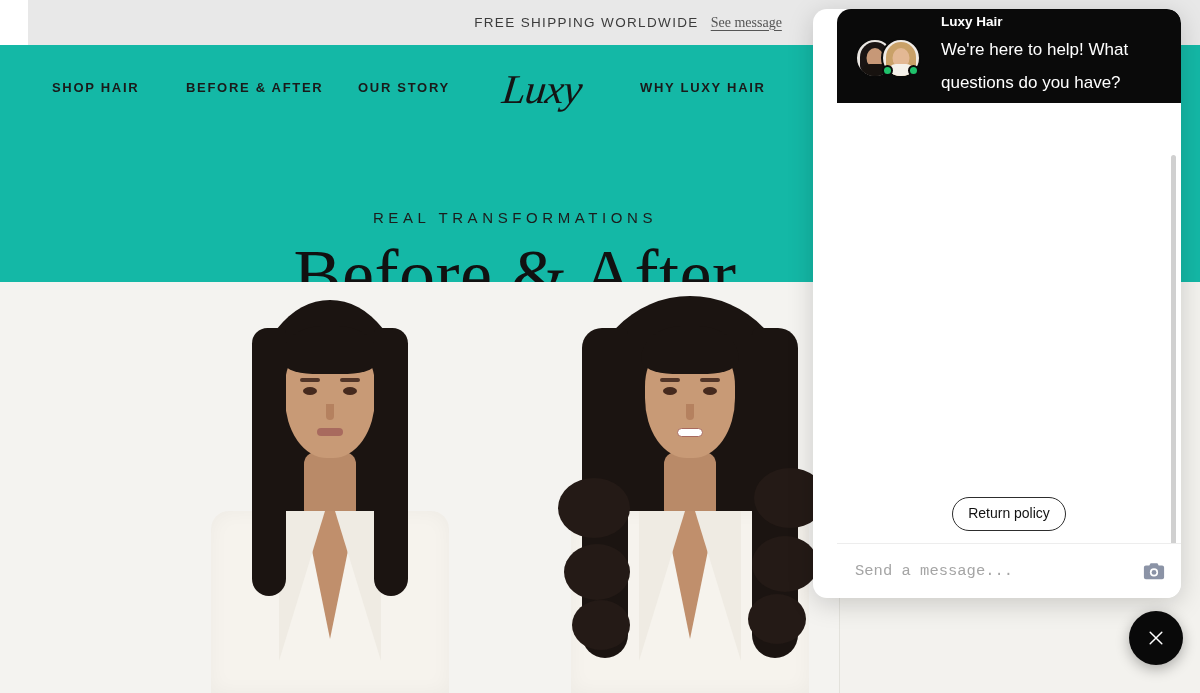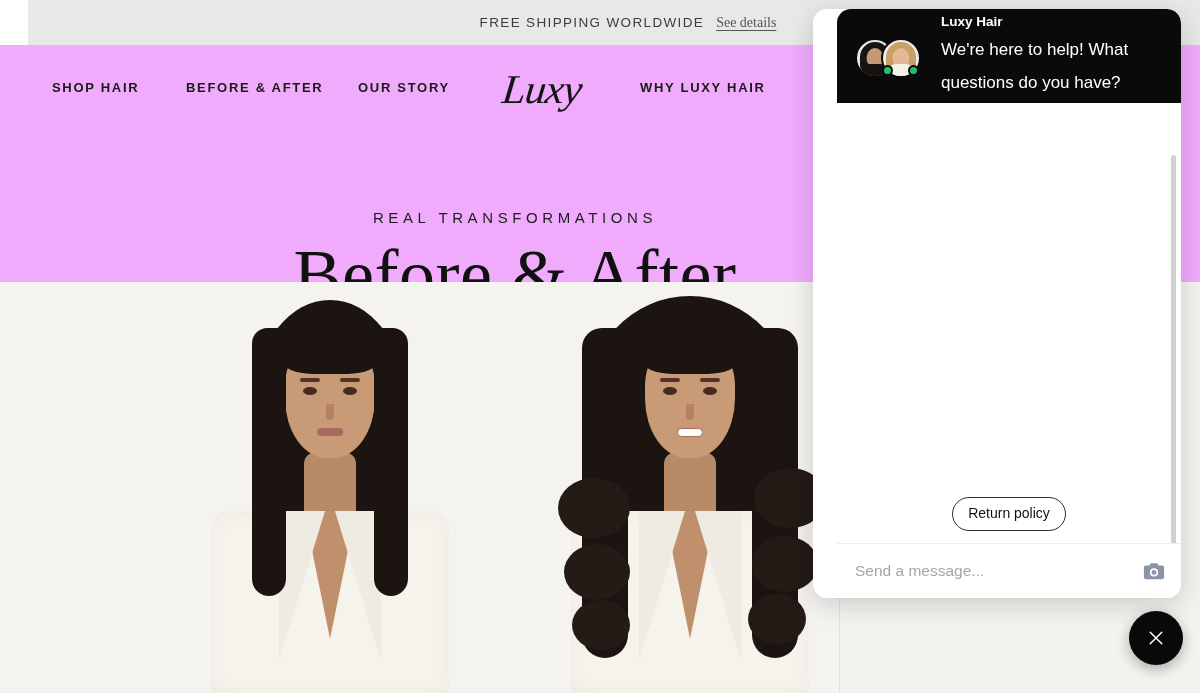--- a/index.html
+++ b/index.html
@@ -50,21 +50,21 @@
     white-space: nowrap;
     cursor: pointer;
   }
 
   
   .nav-bar {
     position: absolute;
     top: 45px; left: 0;
     width: 1200px;
     height: 237px;
-    background: #f0abfc;
+    background: #14b8a6;
   }
   .nav-links {
     position: absolute;
     top: 33px; left: 0;
     width: 1200px;
     height: 50px;
   }
   .nav-link {
     position: absolute;
     top: 0;
@@ -469,21 +469,21 @@
     align-items: center;
     padding: 0 14px 0 18px;
     background: #ffffff;
     border-radius: 0 0 14px 14px;
   }
   .chat-input {
     flex: 1 1 auto;
     border: none;
     outline: none;
     background: transparent;
-    font-family: Liberation Sans, sans-serif;
+    font-family: Liberation Mono, monospace;
     font-size: 15.5px;
     color: #2b2b2b;
   }
   .chat-input::placeholder { color: #a5a5a5; }
 
   .camera-btn {
     flex: 0 0 auto;
     width: 26px;
     height: 24px;
     display: flex;
@@ -508,21 +508,21 @@
     cursor: pointer;
   }
 </style>
 </head>
 <body>
 
 <div id="page">
 
   <div class="announce-bar">
     <span class="announce-text">FREE SHIPPING WORLDWIDE</span>
-    <span class="announce-link">See details</span>
+    <span class="announce-link">See message</span>
   </div>
 
   <div class="nav-bar">
     <div class="nav-links">
       <span class="nav-link n0">SHOP HAIR</span>
       <span class="nav-link n1">BEFORE &amp; AFTER</span>
       <span class="nav-link n2">OUR STORY</span>
       <span class="nav-link n3">WHY LUXY HAIR</span>
     </div>
     <div class="logo">

